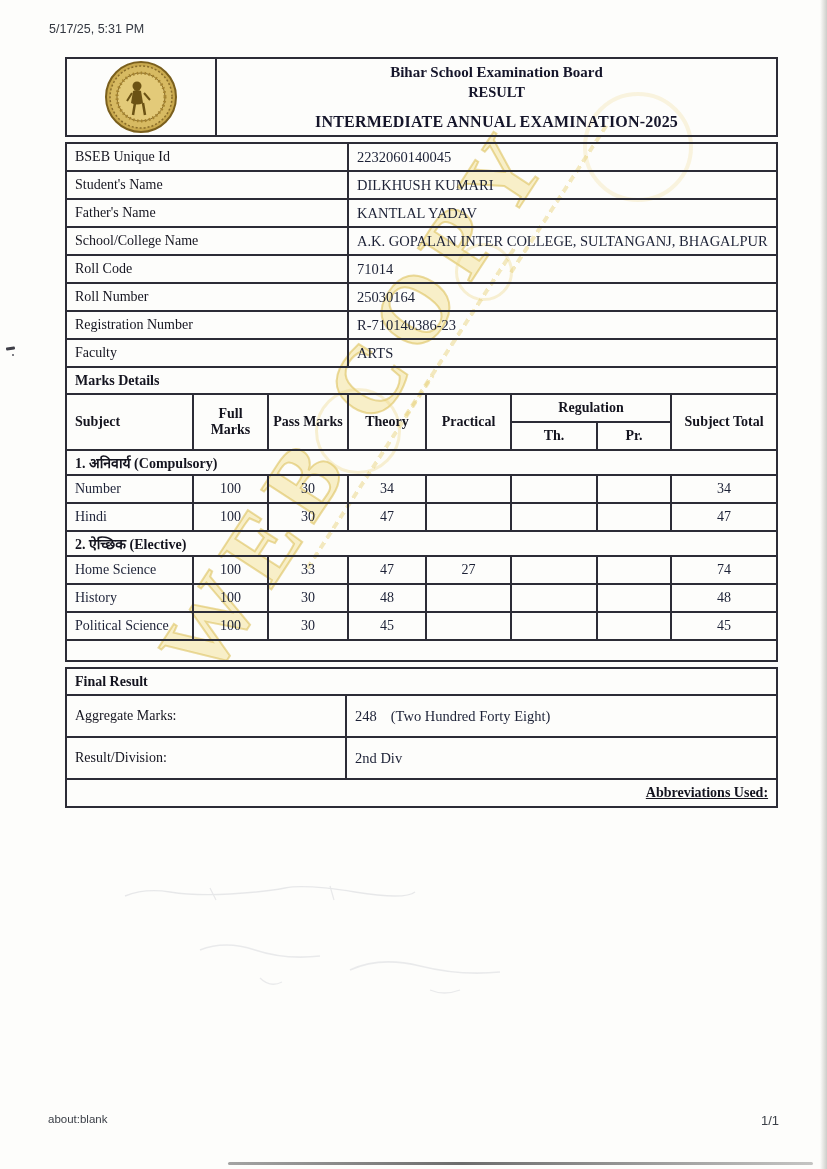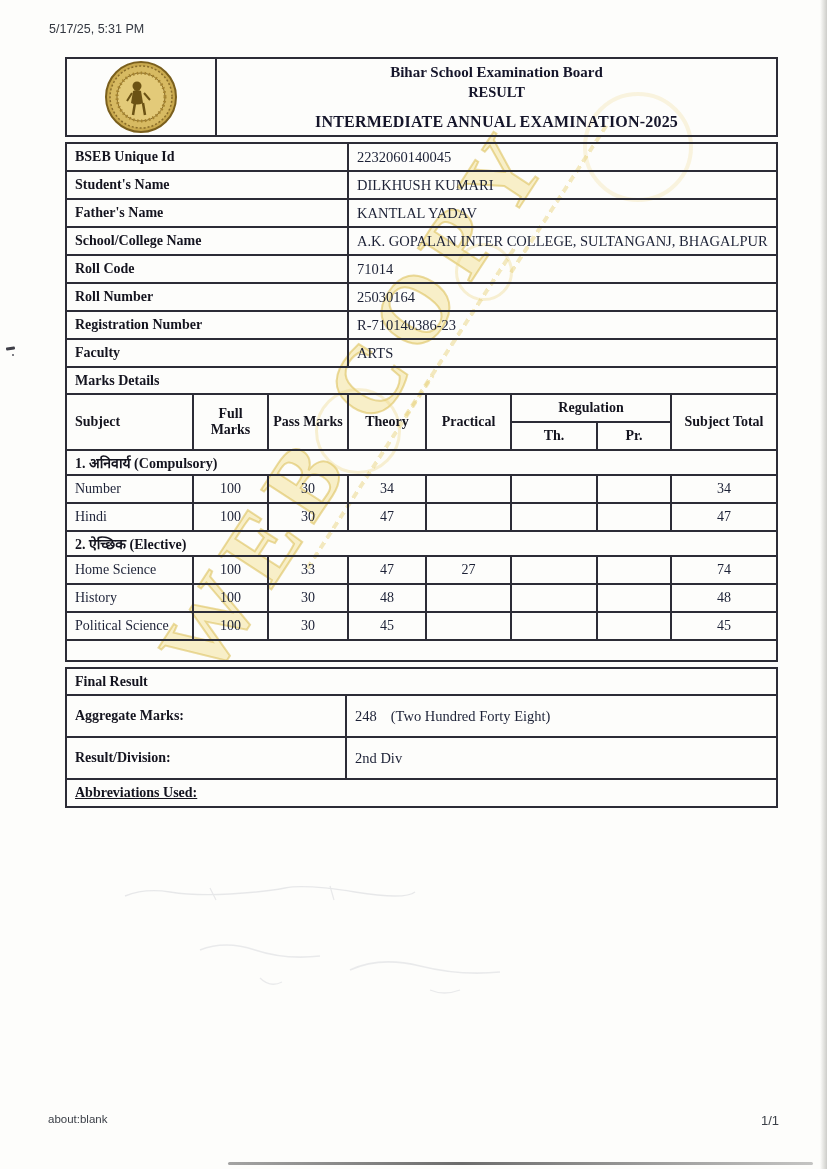--- a/index.html
+++ b/index.html
@@ -62,32 +62,32 @@
     align-items:center; justify-content:center; text-align:center;
     color:#15152a; padding:4px 0; }
   .title-l1 { font-weight:bold; font-size:15px; }
   .title-l2 { font-weight:bold; font-size:14.5px; margin-top:3px; }
   .title-l3 { font-weight:bold; font-size:16px; margin-top:12px; letter-spacing:.2px; }
   .gap5 { height:5px; }
   table { border-collapse:collapse; table-layout:fixed; width:713px;
     background:transparent; }
   td { border:2px solid #2c2c36; font-size:14px; color:#1c2136;
     padding:2px 8px; vertical-align:middle; overflow:hidden; }
-  td.lbl { font-weight:bold; color:#14141f; }
+  td.lbl { font-weight:normal; color:#14141f; }
   td.val { font-size:14.5px; }
   td.center { text-align:center; padding:2px 3px; }
   td.bold { font-weight:bold; color:#14141f; }
   tr.h28 td { height:28px; }
   tr.h27 td { height:27px; }
   tr.h24 td { height:24px; }
   tr.h44 td { height:28px; }
   tr.h21 td { height:21px; }
   tr.h29 td { height:42px; }
   tr.h45 td { height:45px; }
-  .abbr-title { text-align:left; font-weight:bold; text-decoration:underline;
+  .abbr-title { text-align:right; font-weight:bold; text-decoration:underline;
     color:#14141f; }
   .abbr-cell { text-align:center; font-weight:bold; font-size:13.5px;
     color:#14141f; line-height:1.35; padding:2px 4px; }
   .agg-num { margin-right:14px; }
 </style>
 </head>
 <body>
 
 <div class="page">
 

